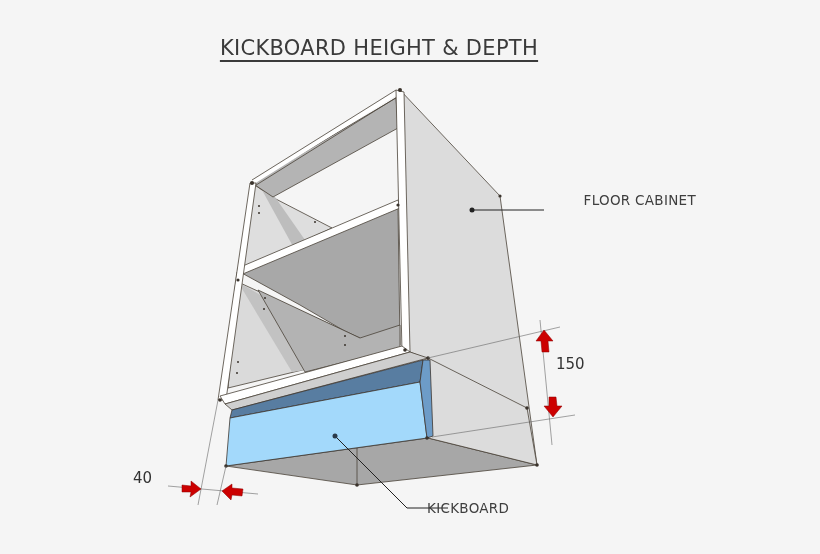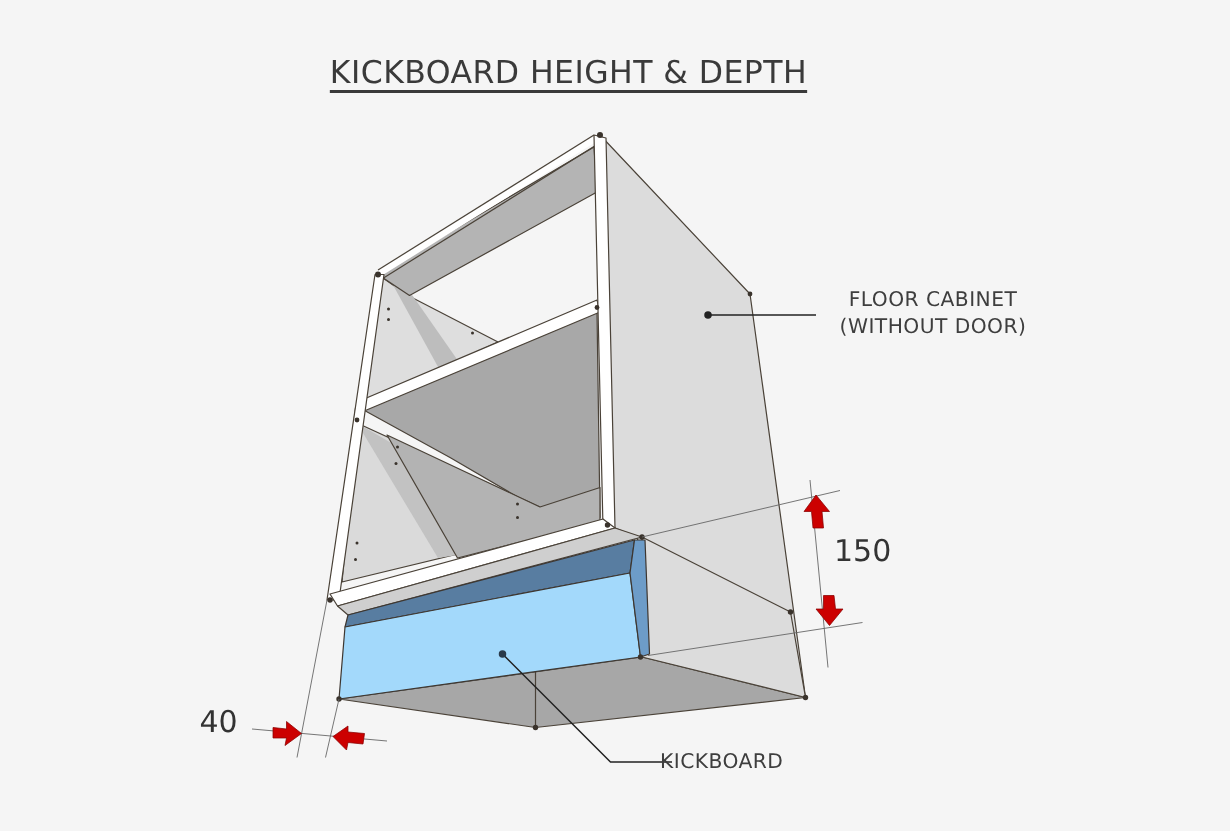--- a/index.html
+++ b/index.html
@@ -39,32 +39,32 @@
       position: absolute;
       font-family: "DejaVu Sans", sans-serif;
       color: #3e3e3e;
       font-size: 13.5px;
       letter-spacing: 0.3px;
       line-height: 18px;
     }
     .label-floor {
       left: 548px;
       top: 191px;
-      text-align: center;
+      text-align: right;
       width: 148px;
     }
     .label-kick {
-      left: 440px;
+      left: 427px;
       top: 499px;
     }
     .dim {
       position: absolute;
       font-family: "DejaVu Sans", sans-serif;
       color: #333;
-      font-size: 20px;
+      font-size: 15px;
     }
     .dim-150 {
       left: 556px;
       top: 355px;
     }
     .dim-50 {
       left: 133px;
       top: 469px;
     }
   </style>
@@ -161,19 +161,18 @@
     <polygon points="553,417 562,406 557,406 556,397 549,397 549,406 544,406"></polygon>
     <polygon points="201,489 191,481 191,486 182,485 182,492 191,492 190,497"></polygon>
     <polygon points="222,491 232,484 232,488 243,489 242,496 232,495 231,500"></polygon>
   </g>
 </svg>
 
 <div class="title">KICKBOARD HEIGHT &amp; DEPTH</div>
 
 <div class="label label-floor">
   <div>FLOOR CABINET</div>
-  <div>(WITHOUT DOOR)</div>
 </div>
 
 <div class="label label-kick">KICKBOARD</div>
 
 <div class="dim dim-150">150</div>
 <div class="dim dim-50">40</div>
 
 </body></html>

